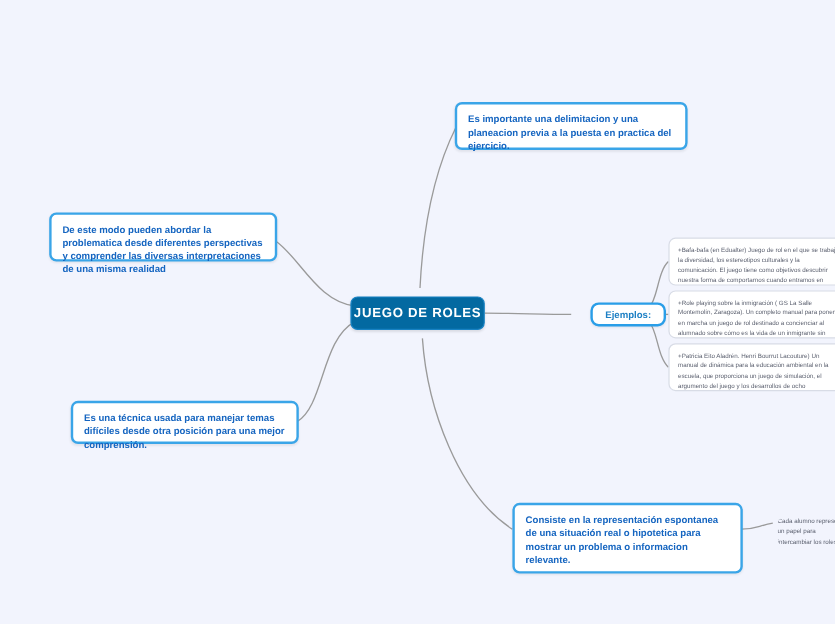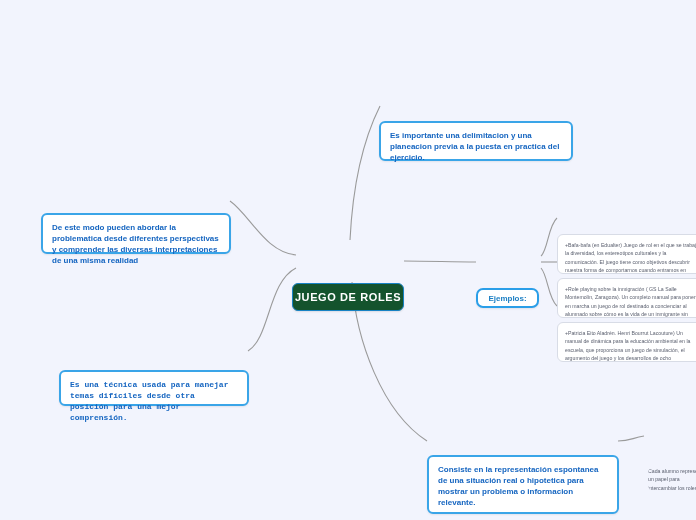--- a/index.html
+++ b/index.html
@@ -26,26 +26,25 @@
     width: 696px;
     height: 520px;
     pointer-events: none;
   }
 
   
   .node {
     position: absolute;
     box-sizing: border-box;
     border-radius: 6px;
-    margin-top: 36px;
   }
 
   
   .node-root {
-    background: #14532d;
+    background: #0369a1;
     border: 1px solid #1782c4;
     color: #ffffff;
     font-weight: bold;
     font-size: 11px;
     letter-spacing: 0.6px;
     display: flex;
     align-items: center;
     justify-content: center;
     box-shadow: 0 1px 2px rgba(0,0,0,0.10);
   }
@@ -139,29 +138,29 @@
   </div>
 
   <div class="node node-main" style="left:379px; top:85px; width:194px; height:40px;">
     <p>Es importante una delimitacion y una planeacion previa a la puesta en practica del ejercicio.</p>
   </div>
 
   <div class="node node-main" style="left:41px; top:177px; width:190px; height:41px;">
     <p>De este modo pueden abordar la problematica desde diferentes perspectivas y comprender las diversas interpretaciones de una misma realidad</p>
   </div>
 
-  <div class="node node-main" style="left:59px; top:334px; width:190px; height:36px;font-family:Liberation Mono, monospace;">
+  <div class="node node-main" style="left:59px; top:334px; width:190px; height:36px;">
     <p>Es una técnica usada para manejar temas difíciles desde otra posición para una mejor comprensión.</p>
   </div>
 
   <div class="node node-main" style="left:427px; top:419px; width:192px; height:59px;">
     <p>Consiste en la representación espontanea de una situación real o hipotetica para mostrar un problema o informacion relevante.</p>
   </div>
 
-  <div class="node node-label" style="left:476px; top:252px; width:63px; height:20px;">
+  <div class="node node-label" style="left:492px; top:252px; width:63px; height:20px;">
     <span>Ejemplos:</span>
   </div>
 
   <div class="node node-example" style="left:557px; top:198px; width:150px; height:40px;">
     <p>+Bafa-bafa (en Edualter) Juego de rol en el que se trabaja la diversidad, los estereotipos culturales y la comunicación. El juego tiene como objetivos descubrir nuestra forma de comportarnos cuando entramos en contacto con personas de otras culturas.</p>
   </div>
 
   <div class="node node-example" style="left:557px; top:242px; width:150px; height:40px;">
     <p>+Role playing sobre la inmigración ( GS La Salle Montemolín, Zaragoza). Un completo manual para poner en marcha un juego de rol destinado a concienciar al alumnado sobre cómo es la vida de un inmigrante sin papeles.</p>
   </div>

